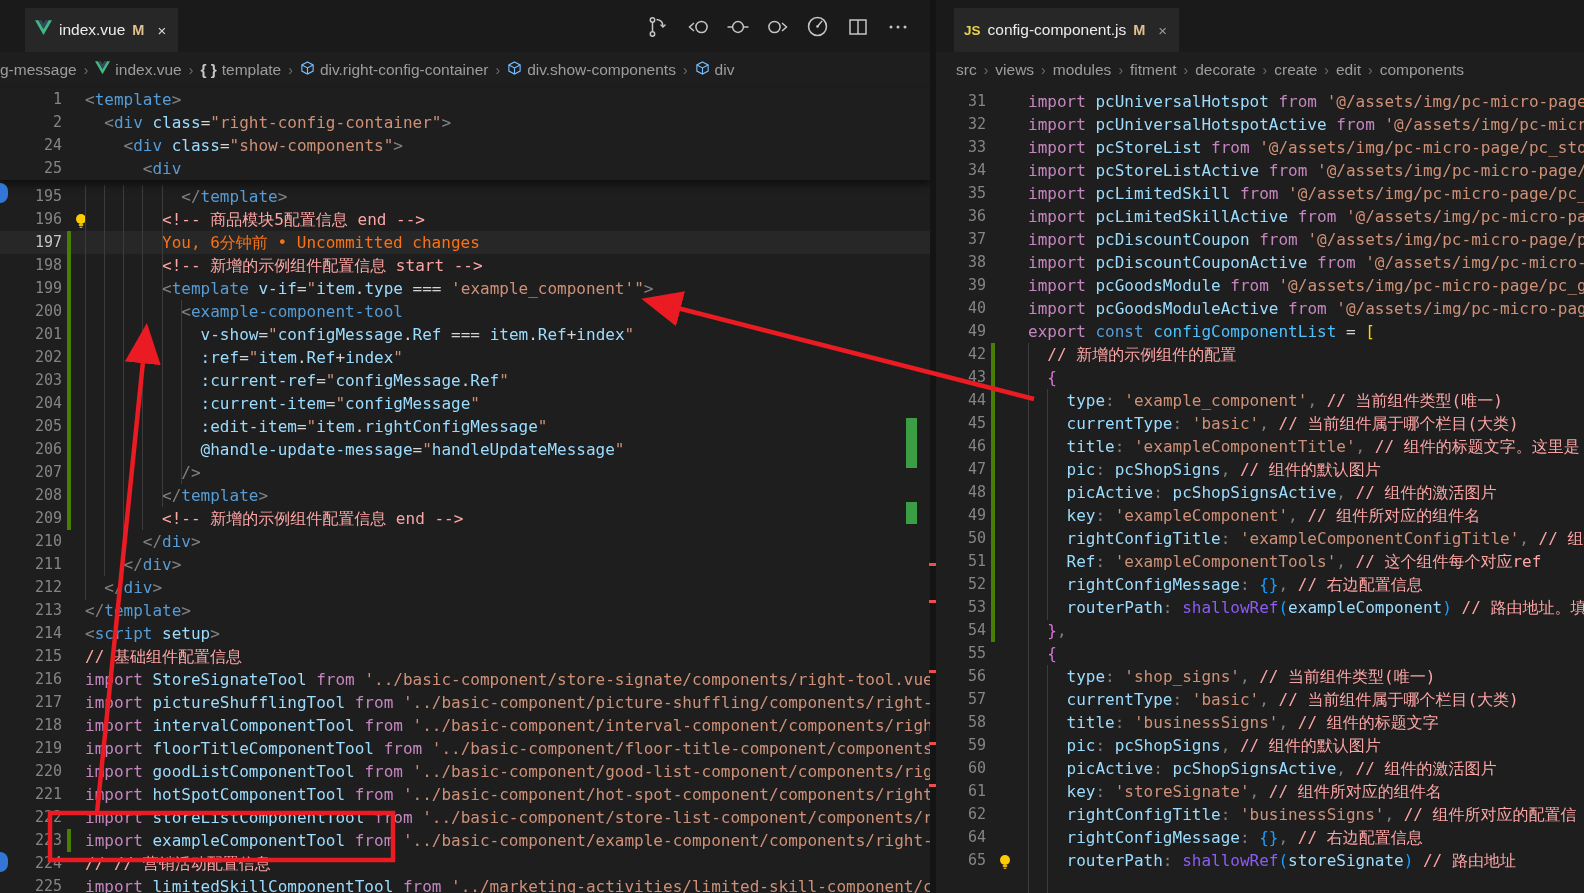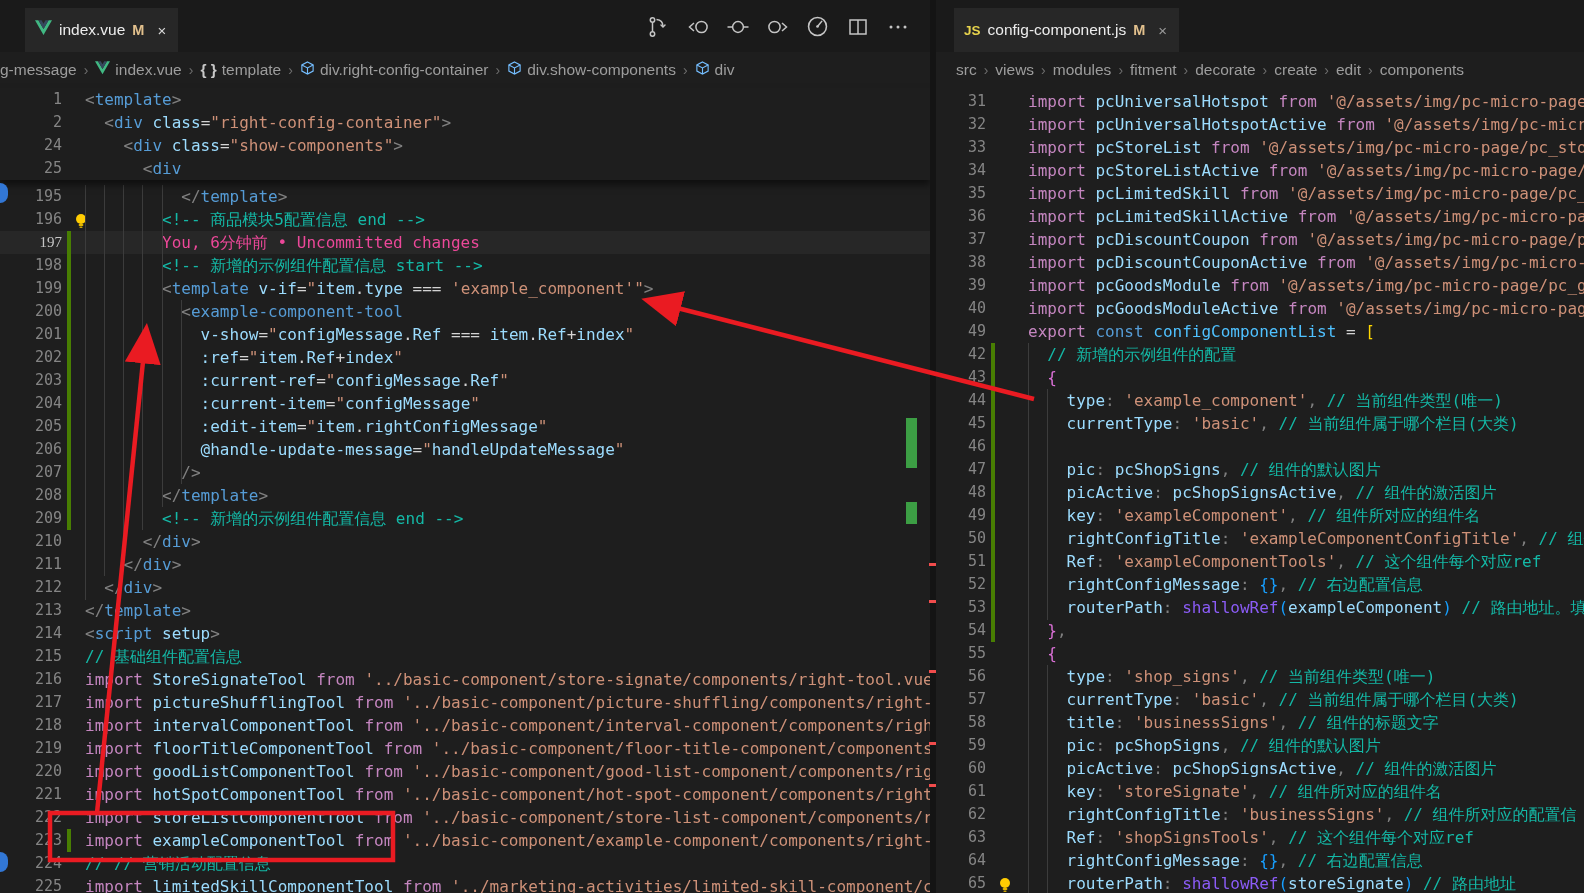--- a/index.html
+++ b/index.html
@@ -32,30 +32,30 @@
                  display:flex; align-items:center; color:#9d9d9d; font-size:15.5px; white-space:nowrap; overflow:hidden; }
   .bc-item { display:flex; align-items:center; gap:5px; cursor:pointer; }
   .bc-sep { color:#6e6e6e; margin:0 7px; font-size:14px; }
   .bc-braces { color:#c8c8c8; font-weight:bold; }
 
   
   .code { position:absolute; left:0; right:0; font-family:"DejaVu Sans Mono", monospace; font-size:16px; }
   .crow { position:relative; height:23px; line-height:23px; white-space:pre; }
   .crow.cur { background:rgba(255,255,255,0.045); }
   .num { position:absolute; left:0; top:0; width:var(--numw); text-align:right; color:#858585; font-size:15px; }
-  .crow.cur .num { color:#c6c6c6;font-family:Liberation Serif, serif; }
+  .crow.cur .num { color:#c6c6c6; }
   .chgbar { position:absolute; left:calc(var(--numw) + 5px); top:0; width:4px; height:23px; background:#487e02; }
   .bulbic { position:absolute; left:calc(var(--numw) + 12px); top:4px; }
   .content { position:absolute; left:var(--col0); top:0; }
 
   .tk-p{color:#808080} .tk-tag{color:#569cd6} .tk-attr{color:#9cdcfe} .tk-str{color:#ce9178}
   .tk-op{color:#d4d4d4} .tk-kw{color:#c586c0} .tk-kwb{color:#569cd6} .tk-var{color:#9cdcfe}
-  .tk-var2{color:#4fc1ff} .tk-fn{color:#8b5cf6} .tk-cmt{color:#14b8a6} .tk-txt{color:#d4d4d4}
+  .tk-var2{color:#4fc1ff} .tk-fn{color:#8b5cf6} .tk-cmt{color:#fca5a5} .tk-txt{color:#d4d4d4}
   .tk-b1{color:#ffd700} .tk-b2{color:#da70d6} .tk-b3{color:#179fff}
-  .tk-blame{color:#ec4899}
+  .tk-blame{color:#f97316}
 
   .sticky { position:absolute; left:0; right:0; top:88px; background:#1e1e1e; z-index:3;
             box-shadow:0 5px 7px rgba(0,0,0,0.5); }
 
   .indent-guide { position:absolute; width:1px; background:#3c3c3c; z-index:1; }
 
   
   .ov-thumb { position:absolute; background:rgba(121,121,121,0.22); }
   .ov-green { position:absolute; background:#3c9e44; }
   .ov-red   { position:absolute; background:#f14c4c; }
@@ -299,38 +299,37 @@
         <div class="crow"><span class="num">36</span><div class="content"><span class="tk-kw">import</span><span class="tk-txt"> </span><span class="tk-var">pcLimitedSkillActive</span><span class="tk-txt"> </span><span class="tk-kw">from</span><span class="tk-txt"> </span><span class="tk-str">'@/assets/img/pc-micro-pag</span></div></div>
         <div class="crow"><span class="num">37</span><div class="content"><span class="tk-kw">import</span><span class="tk-txt"> </span><span class="tk-var">pcDiscountCoupon</span><span class="tk-txt"> </span><span class="tk-kw">from</span><span class="tk-txt"> </span><span class="tk-str">'@/assets/img/pc-micro-page/pc</span></div></div>
         <div class="crow"><span class="num">38</span><div class="content"><span class="tk-kw">import</span><span class="tk-txt"> </span><span class="tk-var">pcDiscountCouponActive</span><span class="tk-txt"> </span><span class="tk-kw">from</span><span class="tk-txt"> </span><span class="tk-str">'@/assets/img/pc-micro-p</span></div></div>
         <div class="crow"><span class="num">39</span><div class="content"><span class="tk-kw">import</span><span class="tk-txt"> </span><span class="tk-var">pcGoodsModule</span><span class="tk-txt"> </span><span class="tk-kw">from</span><span class="tk-txt"> </span><span class="tk-str">'@/assets/img/pc-micro-page/pc_go</span></div></div>
         <div class="crow"><span class="num">40</span><div class="content"><span class="tk-kw">import</span><span class="tk-txt"> </span><span class="tk-var">pcGoodsModuleActive</span><span class="tk-txt"> </span><span class="tk-kw">from</span><span class="tk-txt"> </span><span class="tk-str">'@/assets/img/pc-micro-page</span></div></div>
         <div class="crow"><span class="num">49</span><div class="content"><span class="tk-kw">export</span><span class="tk-txt"> </span><span class="tk-kwb">const</span><span class="tk-txt"> </span><span class="tk-var2">configComponentList</span><span class="tk-txt"> </span><span class="tk-op">=</span><span class="tk-txt"> </span><span class="tk-b1">[</span></div></div>
         <div class="crow"><span class="num">42</span><div class="chgbar"></div><div class="content">  <span class="tk-cmt">// 新增的示例组件的配置</span></div></div>
         <div class="crow"><span class="num">43</span><div class="chgbar"></div><div class="content">  <span class="tk-b2">{</span></div></div>
         <div class="crow"><span class="num">44</span><div class="chgbar"></div><div class="content">    <span class="tk-attr">type</span><span class="tk-p">:</span><span class="tk-txt"> </span><span class="tk-str">'example_component'</span><span class="tk-p">,</span><span class="tk-txt"> </span><span class="tk-cmt">// 当前组件类型(唯一)</span></div></div>
         <div class="crow"><span class="num">45</span><div class="chgbar"></div><div class="content">    <span class="tk-attr">currentType</span><span class="tk-p">:</span><span class="tk-txt"> </span><span class="tk-str">'basic'</span><span class="tk-p">,</span><span class="tk-txt"> </span><span class="tk-cmt">// 当前组件属于哪个栏目(大类)</span></div></div>
-        <div class="crow"><span class="num">46</span><div class="chgbar"></div></div>
+        <div class="crow"><span class="num">46</span><div class="chgbar"></div><div class="content">    <span class="tk-attr">title</span><span class="tk-p">:</span><span class="tk-txt"> </span><span class="tk-str">'exampleComponentTitle'</span><span class="tk-p">,</span><span class="tk-txt"> </span><span class="tk-cmt">// 组件的标题文字。这里是</span></div></div>
         <div class="crow"><span class="num">47</span><div class="chgbar"></div><div class="content">    <span class="tk-attr">pic</span><span class="tk-p">:</span><span class="tk-txt"> </span><span class="tk-var">pcShopSigns</span><span class="tk-p">,</span><span class="tk-txt"> </span><span class="tk-cmt">// 组件的默认图片</span></div></div>
         <div class="crow"><span class="num">48</span><div class="chgbar"></div><div class="content">    <span class="tk-attr">picActive</span><span class="tk-p">:</span><span class="tk-txt"> </span><span class="tk-var">pcShopSignsActive</span><span class="tk-p">,</span><span class="tk-txt"> </span><span class="tk-cmt">// 组件的激活图片</span></div></div>
         <div class="crow"><span class="num">49</span><div class="chgbar"></div><div class="content">    <span class="tk-attr">key</span><span class="tk-p">:</span><span class="tk-txt"> </span><span class="tk-str">'exampleComponent'</span><span class="tk-p">,</span><span class="tk-txt"> </span><span class="tk-cmt">// 组件所对应的组件名</span></div></div>
         <div class="crow"><span class="num">50</span><div class="chgbar"></div><div class="content">    <span class="tk-attr">rightConfigTitle</span><span class="tk-p">:</span><span class="tk-txt"> </span><span class="tk-str">'exampleComponentConfigTitle'</span><span class="tk-p">,</span><span class="tk-txt"> </span><span class="tk-cmt">// 组件</span></div></div>
         <div class="crow"><span class="num">51</span><div class="chgbar"></div><div class="content">    <span class="tk-attr">Ref</span><span class="tk-p">:</span><span class="tk-txt"> </span><span class="tk-str">'exampleComponentTools'</span><span class="tk-p">,</span><span class="tk-txt"> </span><span class="tk-cmt">// 这个组件每个对应ref</span></div></div>
         <div class="crow"><span class="num">52</span><div class="chgbar"></div><div class="content">    <span class="tk-attr">rightConfigMessage</span><span class="tk-p">:</span><span class="tk-txt"> </span><span class="tk-b3">{}</span><span class="tk-p">,</span><span class="tk-txt"> </span><span class="tk-cmt">// 右边配置信息</span></div></div>
         <div class="crow"><span class="num">53</span><div class="chgbar"></div><div class="content">    <span class="tk-attr">routerPath</span><span class="tk-p">:</span><span class="tk-txt"> </span><span class="tk-fn">shallowRef</span><span class="tk-b3">(</span><span class="tk-var">exampleComponent</span><span class="tk-b3">)</span><span class="tk-txt"> </span><span class="tk-cmt">// 路由地址。填</span></div></div>
         <div class="crow"><span class="num">54</span><div class="chgbar"></div><div class="content">  <span class="tk-b2">}</span><span class="tk-p">,</span></div></div>
         <div class="crow"><span class="num">55</span><div class="content">  <span class="tk-b2">{</span></div></div>
         <div class="crow"><span class="num">56</span><div class="content">    <span class="tk-attr">type</span><span class="tk-p">:</span><span class="tk-txt"> </span><span class="tk-str">'shop_signs'</span><span class="tk-p">,</span><span class="tk-txt"> </span><span class="tk-cmt">// 当前组件类型(唯一)</span></div></div>
         <div class="crow"><span class="num">57</span><div class="content">    <span class="tk-attr">currentType</span><span class="tk-p">:</span><span class="tk-txt"> </span><span class="tk-str">'basic'</span><span class="tk-p">,</span><span class="tk-txt"> </span><span class="tk-cmt">// 当前组件属于哪个栏目(大类)</span></div></div>
         <div class="crow"><span class="num">58</span><div class="content">    <span class="tk-attr">title</span><span class="tk-p">:</span><span class="tk-txt"> </span><span class="tk-str">'businessSigns'</span><span class="tk-p">,</span><span class="tk-txt"> </span><span class="tk-cmt">// 组件的标题文字</span></div></div>
         <div class="crow"><span class="num">59</span><div class="content">    <span class="tk-attr">pic</span><span class="tk-p">:</span><span class="tk-txt"> </span><span class="tk-var">pcShopSigns</span><span class="tk-p">,</span><span class="tk-txt"> </span><span class="tk-cmt">// 组件的默认图片</span></div></div>
         <div class="crow"><span class="num">60</span><div class="content">    <span class="tk-attr">picActive</span><span class="tk-p">:</span><span class="tk-txt"> </span><span class="tk-var">pcShopSignsActive</span><span class="tk-p">,</span><span class="tk-txt"> </span><span class="tk-cmt">// 组件的激活图片</span></div></div>
         <div class="crow"><span class="num">61</span><div class="content">    <span class="tk-attr">key</span><span class="tk-p">:</span><span class="tk-txt"> </span><span class="tk-str">'storeSignate'</span><span class="tk-p">,</span><span class="tk-txt"> </span><span class="tk-cmt">// 组件所对应的组件名</span></div></div>
         <div class="crow"><span class="num">62</span><div class="content">    <span class="tk-attr">rightConfigTitle</span><span class="tk-p">:</span><span class="tk-txt"> </span><span class="tk-str">'businessSigns'</span><span class="tk-p">,</span><span class="tk-txt"> </span><span class="tk-cmt">// 组件所对应的配置信</span></div></div>
-        <div class="crow"><span class="num">63</span><div class="content">    <span class="tk-attr">Ref</span><span class="tk-p">:</span><span class="tk-txt"> </span><span class="tk-str">'shopSignsTools'</span><span class="tk-p">,</span><span class="tk-txt"> </span><span class="tk-cmt">// 这个组件每个对应ref</span></div></div>
         <div class="crow"><span class="num">64</span><div class="content">    <span class="tk-attr">rightConfigMessage</span><span class="tk-p">:</span><span class="tk-txt"> </span><span class="tk-b3">{}</span><span class="tk-p">,</span><span class="tk-txt"> </span><span class="tk-cmt">// 右边配置信息</span></div></div>
         <div class="crow"><span class="num">65</span><span class="bulbic"><svg width="14" height="16" viewBox="0 0 14 16">
               <circle cx="7" cy="6" r="5" fill="#ffcc02"></circle>
               <rect x="4.6" y="11" width="4.8" height="2" rx="1" fill="#e6b800"></rect>
               <rect x="5.4" y="13.4" width="3.2" height="1.6" rx="0.8" fill="#c9a200"></rect>
             </svg></span><div class="content">    <span class="tk-attr">routerPath</span><span class="tk-p">:</span><span class="tk-txt"> </span><span class="tk-fn">shallowRef</span><span class="tk-b3">(</span><span class="tk-var">storeSignate</span><span class="tk-b3">)</span><span class="tk-txt"> </span><span class="tk-cmt">// 路由地址</span></div></div>
       </div>
   </div>
 
   <svg id="annotations">

